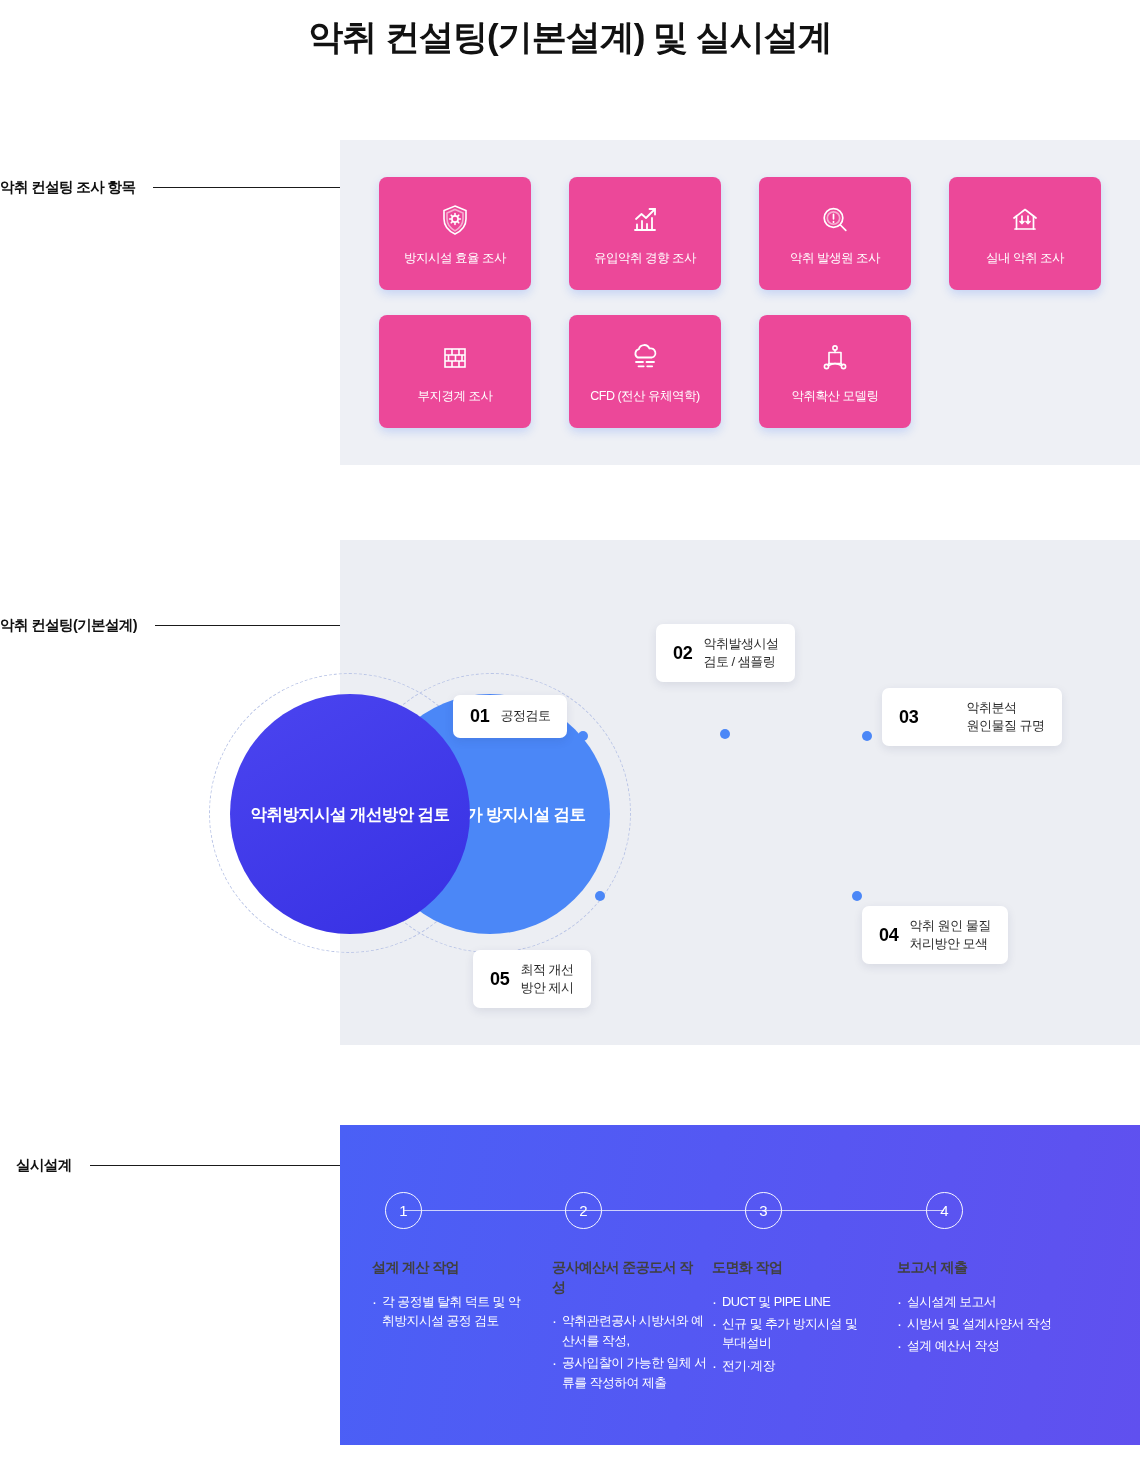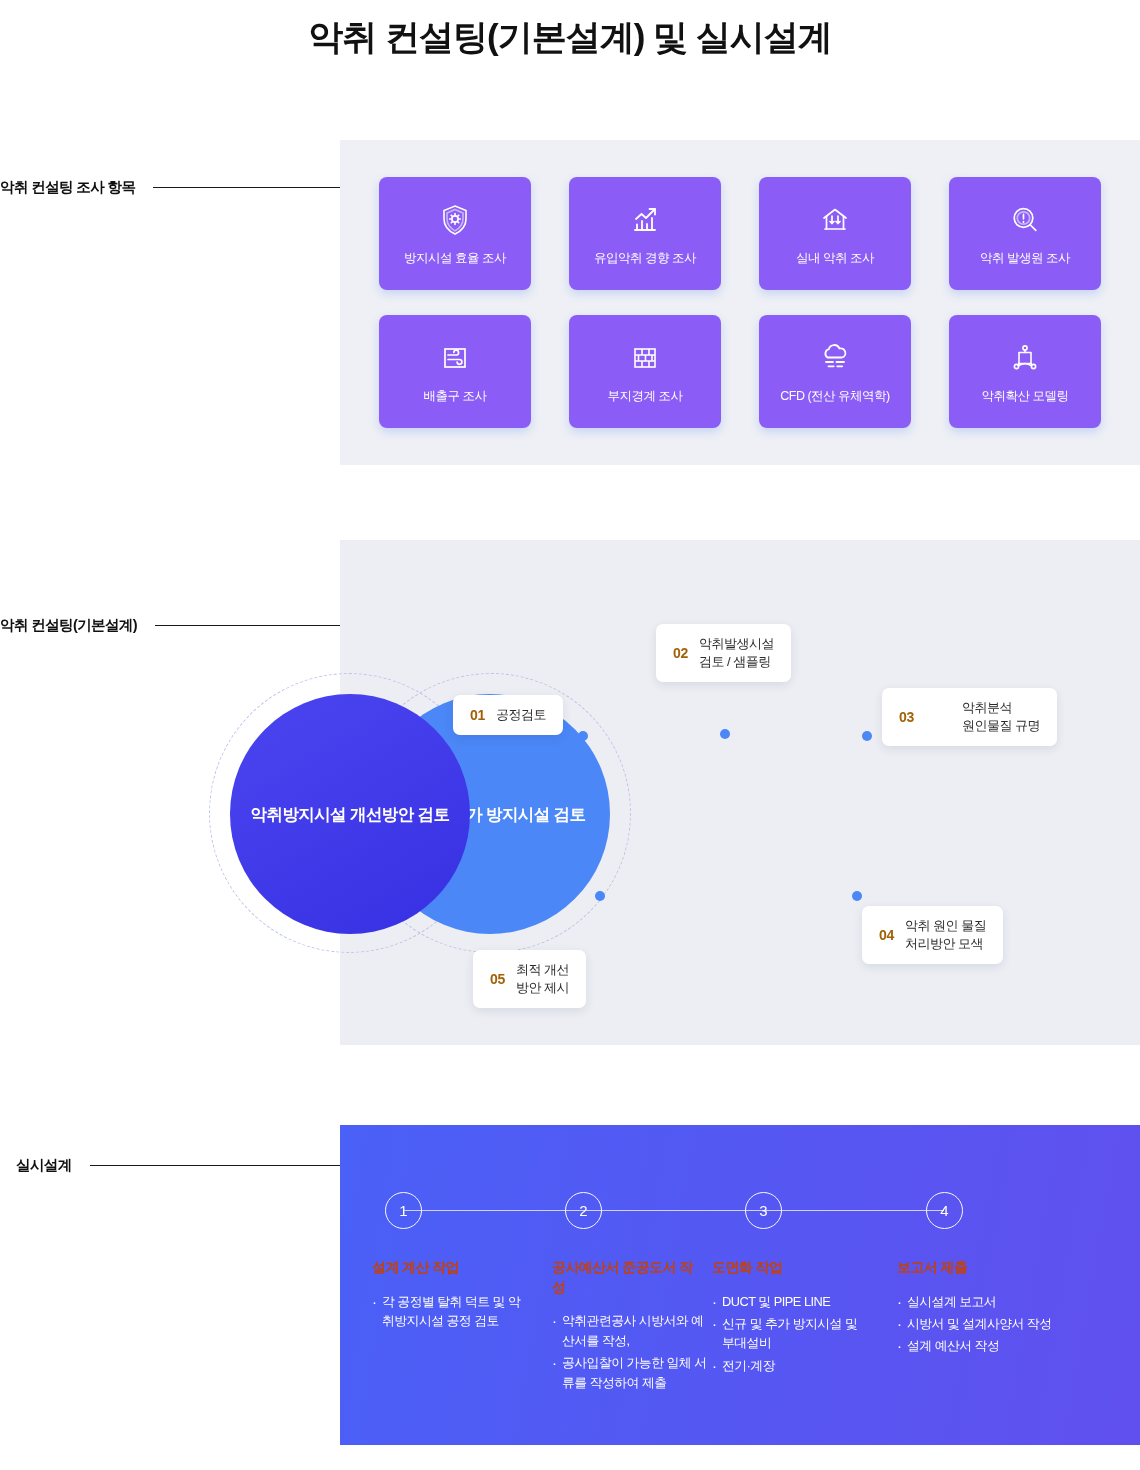--- a/index.html
+++ b/index.html
@@ -61,21 +61,21 @@
     position: absolute;
     left: 39px; top: 37px;
     width: 722px;
     display: grid;
     grid-template-columns: repeat(4, 152px);
     grid-column-gap: 38px;
     grid-row-gap: 25px;
   }
   .card {
     width: 152px; height: 113px;
-    background: #8b5cf6;
+    background: #ec4899;
     border-radius: 8px;
     display: flex;
     flex-direction: column;
     align-items: center;
     justify-content: center;
     box-shadow: 0 4px 10px rgba(59,114,245,0.22);
   }
   .card .card-icon {
     width: 40px; height: 40px;
     display: flex; align-items: center; justify-content: center;
@@ -143,23 +143,23 @@
   .nbox {
     position: absolute;
     background: #ffffff;
     border-radius: 7px;
     box-shadow: 0 3px 10px rgba(30,40,90,0.10);
     display: flex;
     align-items: center;
     padding: 11px 17px;
   }
   .nbox .num {
-    font-size: 14px;
+    font-size: 18px;
     font-weight: 700;
-    color: #a16207;
+    color: #000000;
     margin-right: 11px;
     letter-spacing: -0.3px;
   }
   .nbox .ntext {
     font-size: 13px;
     font-weight: 500;
     color: #2b2b2b;
     line-height: 1.4;
     letter-spacing: -0.5px;
     white-space: pre-line;
@@ -204,21 +204,21 @@
   .steps-cols {
     position: absolute;
     left: 372px; top: 1258px;
     width: 620px;
     display: grid;
     grid-template-columns: 180px 160px 185px 180px;
   }
   .step-col .step-title {
     font-size: 14px;
     font-weight: 700;
-    color: #c2410c;
+    color: #404040;
     letter-spacing: -0.6px;
     line-height: 1.4;
     margin-bottom: 14px;
     max-width: 150px;
   }
   .step-col ul { list-style: none; }
   .step-col li {
     position: relative;
     font-size: 12.8px;
     color: #ffffff;
@@ -273,53 +273,43 @@
             <path d="M10 28 v-5.5 M15 28 v-9 M20 28 v-6 M25 28 v-12"></path>
             <path d="M9 17 l5.5-5 4.5 4 8.5-8.5" stroke-linejoin="round"></path>
             <path d="M22.5 7 h5.5 v5.5"></path>
           </svg>
         </span>
         <span class="card-label">유입악취 경향 조사</span>
       </div>
 
       <div class="card">
         <span class="card-icon">
+          <svg width="36" height="36" viewBox="0 0 36 36" fill="none" stroke="#ffffff" stroke-width="1.7" stroke-linecap="round">
+            <circle cx="16.5" cy="16" r="9.3"></circle>
+            <circle cx="16.5" cy="16" r="6.2" opacity="0.55"></circle>
+            <path d="M16.5 12.4 v4.4 M16.5 19.6 v0.6"></path>
+            <path d="M23.4 23 l5.4 5.4"></path>
+          </svg>
+        </span>
+        <span class="card-label">악취 발생원 조사</span>
+      </div>
+
+      <div class="card">
+        <span class="card-icon">
           <svg width="36" height="36" viewBox="0 0 36 36" fill="none" stroke="#ffffff" stroke-width="1.7" stroke-linecap="round" stroke-linejoin="round">
             <path d="M7 16 L18 7.5 29 16"></path>
             <path d="M9.5 14.2 V27 M26.5 14.2 V27"></path>
             <path d="M8 27 h20"></path>
             <path d="M15 14 v7.5 M15 21.5 l-2-2 M15 21.5 l2-2"></path>
             <path d="M21 14 v7.5 M21 21.5 l-2-2 M21 21.5 l2-2"></path>
           </svg>
         </span>
         <span class="card-label">실내 악취 조사</span>
       </div>
 
-      <div class="card">
-        <span class="card-icon">
-          <svg width="36" height="36" viewBox="0 0 36 36" fill="none" stroke="#ffffff" stroke-width="1.7" stroke-linecap="round">
-            <circle cx="16.5" cy="16" r="9.3"></circle>
-            <circle cx="16.5" cy="16" r="6.2" opacity="0.55"></circle>
-            <path d="M16.5 12.4 v4.4 M16.5 19.6 v0.6"></path>
-            <path d="M23.4 23 l5.4 5.4"></path>
-          </svg>
-        </span>
-        <span class="card-label">악취 발생원 조사</span>
-      </div>
-
-      <div class="card">
-        <span class="card-icon">
-          <svg width="36" height="36" viewBox="0 0 36 36" fill="none" stroke="#ffffff" stroke-width="1.7" stroke-linecap="round">
-            <rect x="8" y="9" width="20" height="18"></rect>
-            <path d="M11 15 h8.2 a2.4 2.4 0 1 0 -2.4-2.6"></path>
-            <path d="M11 19.5 h11.5 a2.4 2.4 0 1 1 -2.4 2.6"></path>
-          </svg>
-        </span>
-        <span class="card-label">배출구 조사</span>
-      </div>
 
       <div class="card">
         <span class="card-icon">
           <svg width="36" height="36" viewBox="0 0 36 36" fill="none" stroke="#ffffff" stroke-width="1.6">
             <rect x="8" y="9" width="20" height="18"></rect>
             <path d="M8 15 h20 M8 21 h20"></path>
             <path d="M15 9 v6 M22 9 v6 M11.5 15 v6 M18.5 15 v6 M25 15 v6 M15 21 v6 M22 21 v6"></path>
           </svg>
         </span>
         <span class="card-label">부지경계 조사</span>

